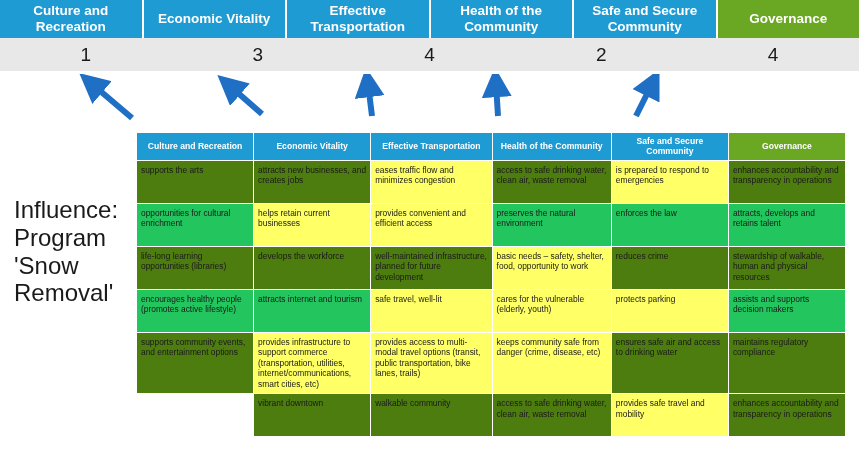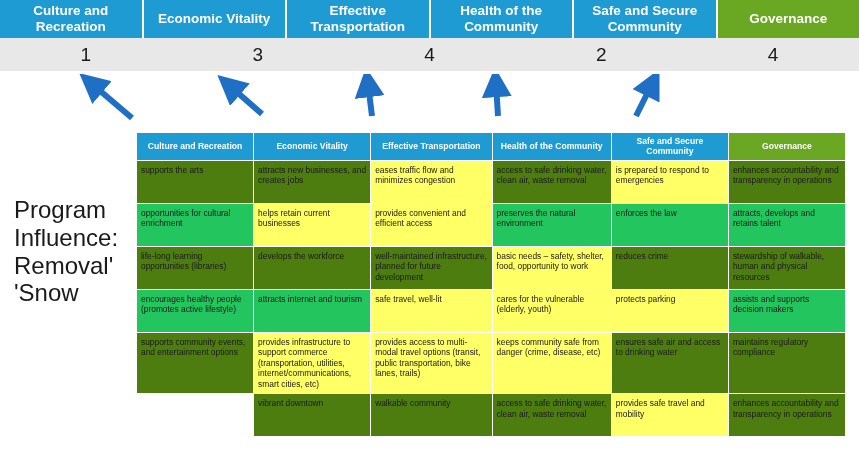--- a/index.html
+++ b/index.html
@@ -179,24 +179,24 @@
       <line x1="132" y1="44" x2="92" y2="10"></line>
       <line x1="262" y1="40" x2="230" y2="12"></line>
       <line x1="372" y1="42" x2="368" y2="10"></line>
       <line x1="498" y1="42" x2="496" y2="10"></line>
       <line x1="636" y1="42" x2="652" y2="10"></line>
     </g>
   </svg>
 </div>
 
 <div id="caption">
+  <div>Influence:</div>
   <div>Program</div>
-  <div>Influence:</div>
+  <div>'Snow</div>
   <div>Removal'</div>
-  <div>'Snow</div>
 </div>
 
 <table id="matrix">
   <colgroup>
     <col style="width:108px">
       <col style="width:108px">
       <col style="width:112px">
     <col style="width:110px">
       <col style="width:108px">
       <col style="width:108px">

